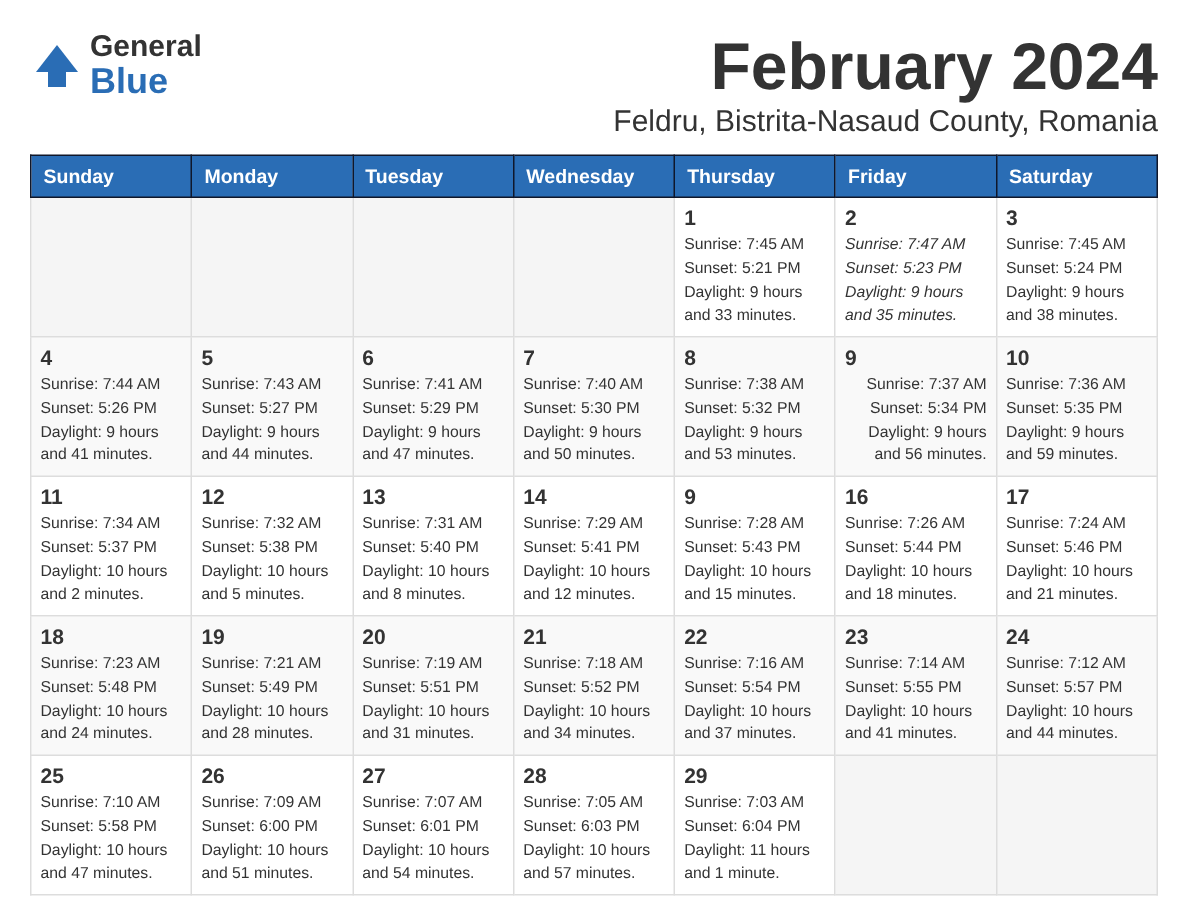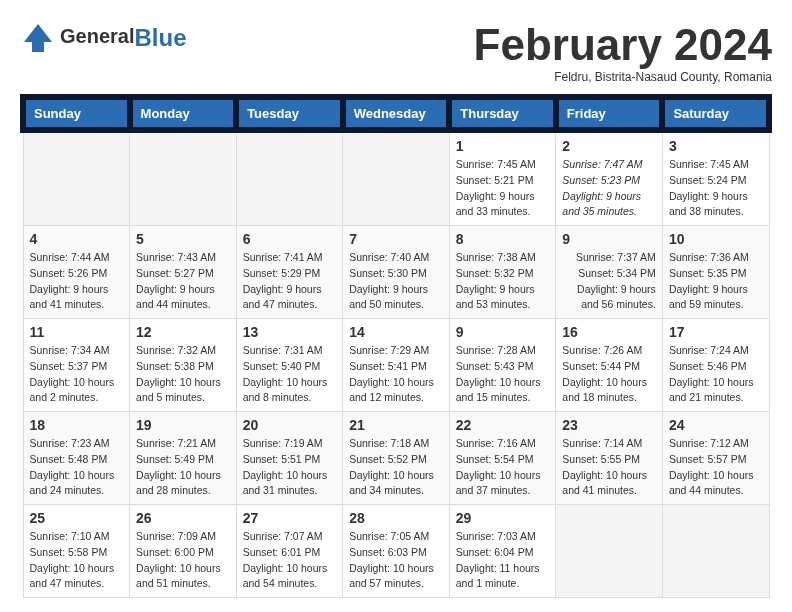--- a/index.html
+++ b/index.html
@@ -23,36 +23,36 @@
     }
     .title-section {
       text-align: right;
     }
     .main-title {
       font-size: 44px;
       font-weight: bold;
       color: #333;
     }
     .subtitle {
-      font-size: 12px;
+      font-size: 20px;
       color: #333;
       font-weight: normal;
     }
     .calendar {
       width: 100%;
       border-collapse: collapse;
       table-layout: fixed;
     }
     .calendar th {
       background-color: #2a6db5;
       color: white;
       text-align: left;
       padding: 6px 8px;
       font-size: 13px;
-      border: 6px solid #0f172a;
+      border: 1px solid #0f172a;
     }
     .calendar td {
       border: 1px solid #ddd;
       vertical-align: top;
       padding: 5px 6px;
       height: 90px;
       font-size: 11px;
       color: #333;
       background: #fff;
     }
@@ -74,21 +74,21 @@
     .empty-cell {
       background: #f5f5f5 !important;
     }
     .logo-wrapper {
       display: flex;
       align-items: center;
       gap: 4px;
     }
     .logo-text-wrap {
       display: flex;
-      flex-direction: row;
+      flex-direction: column;
     }
   </style>
 </head>
 <body>
 
 <div class="header-section">
   <div class="logo">
     <div class="logo-wrapper">
       <svg width="36" height="36" viewBox="0 0 36 36">
         <rect x="0" y="0" width="36" height="36" fill="white"></rect>

